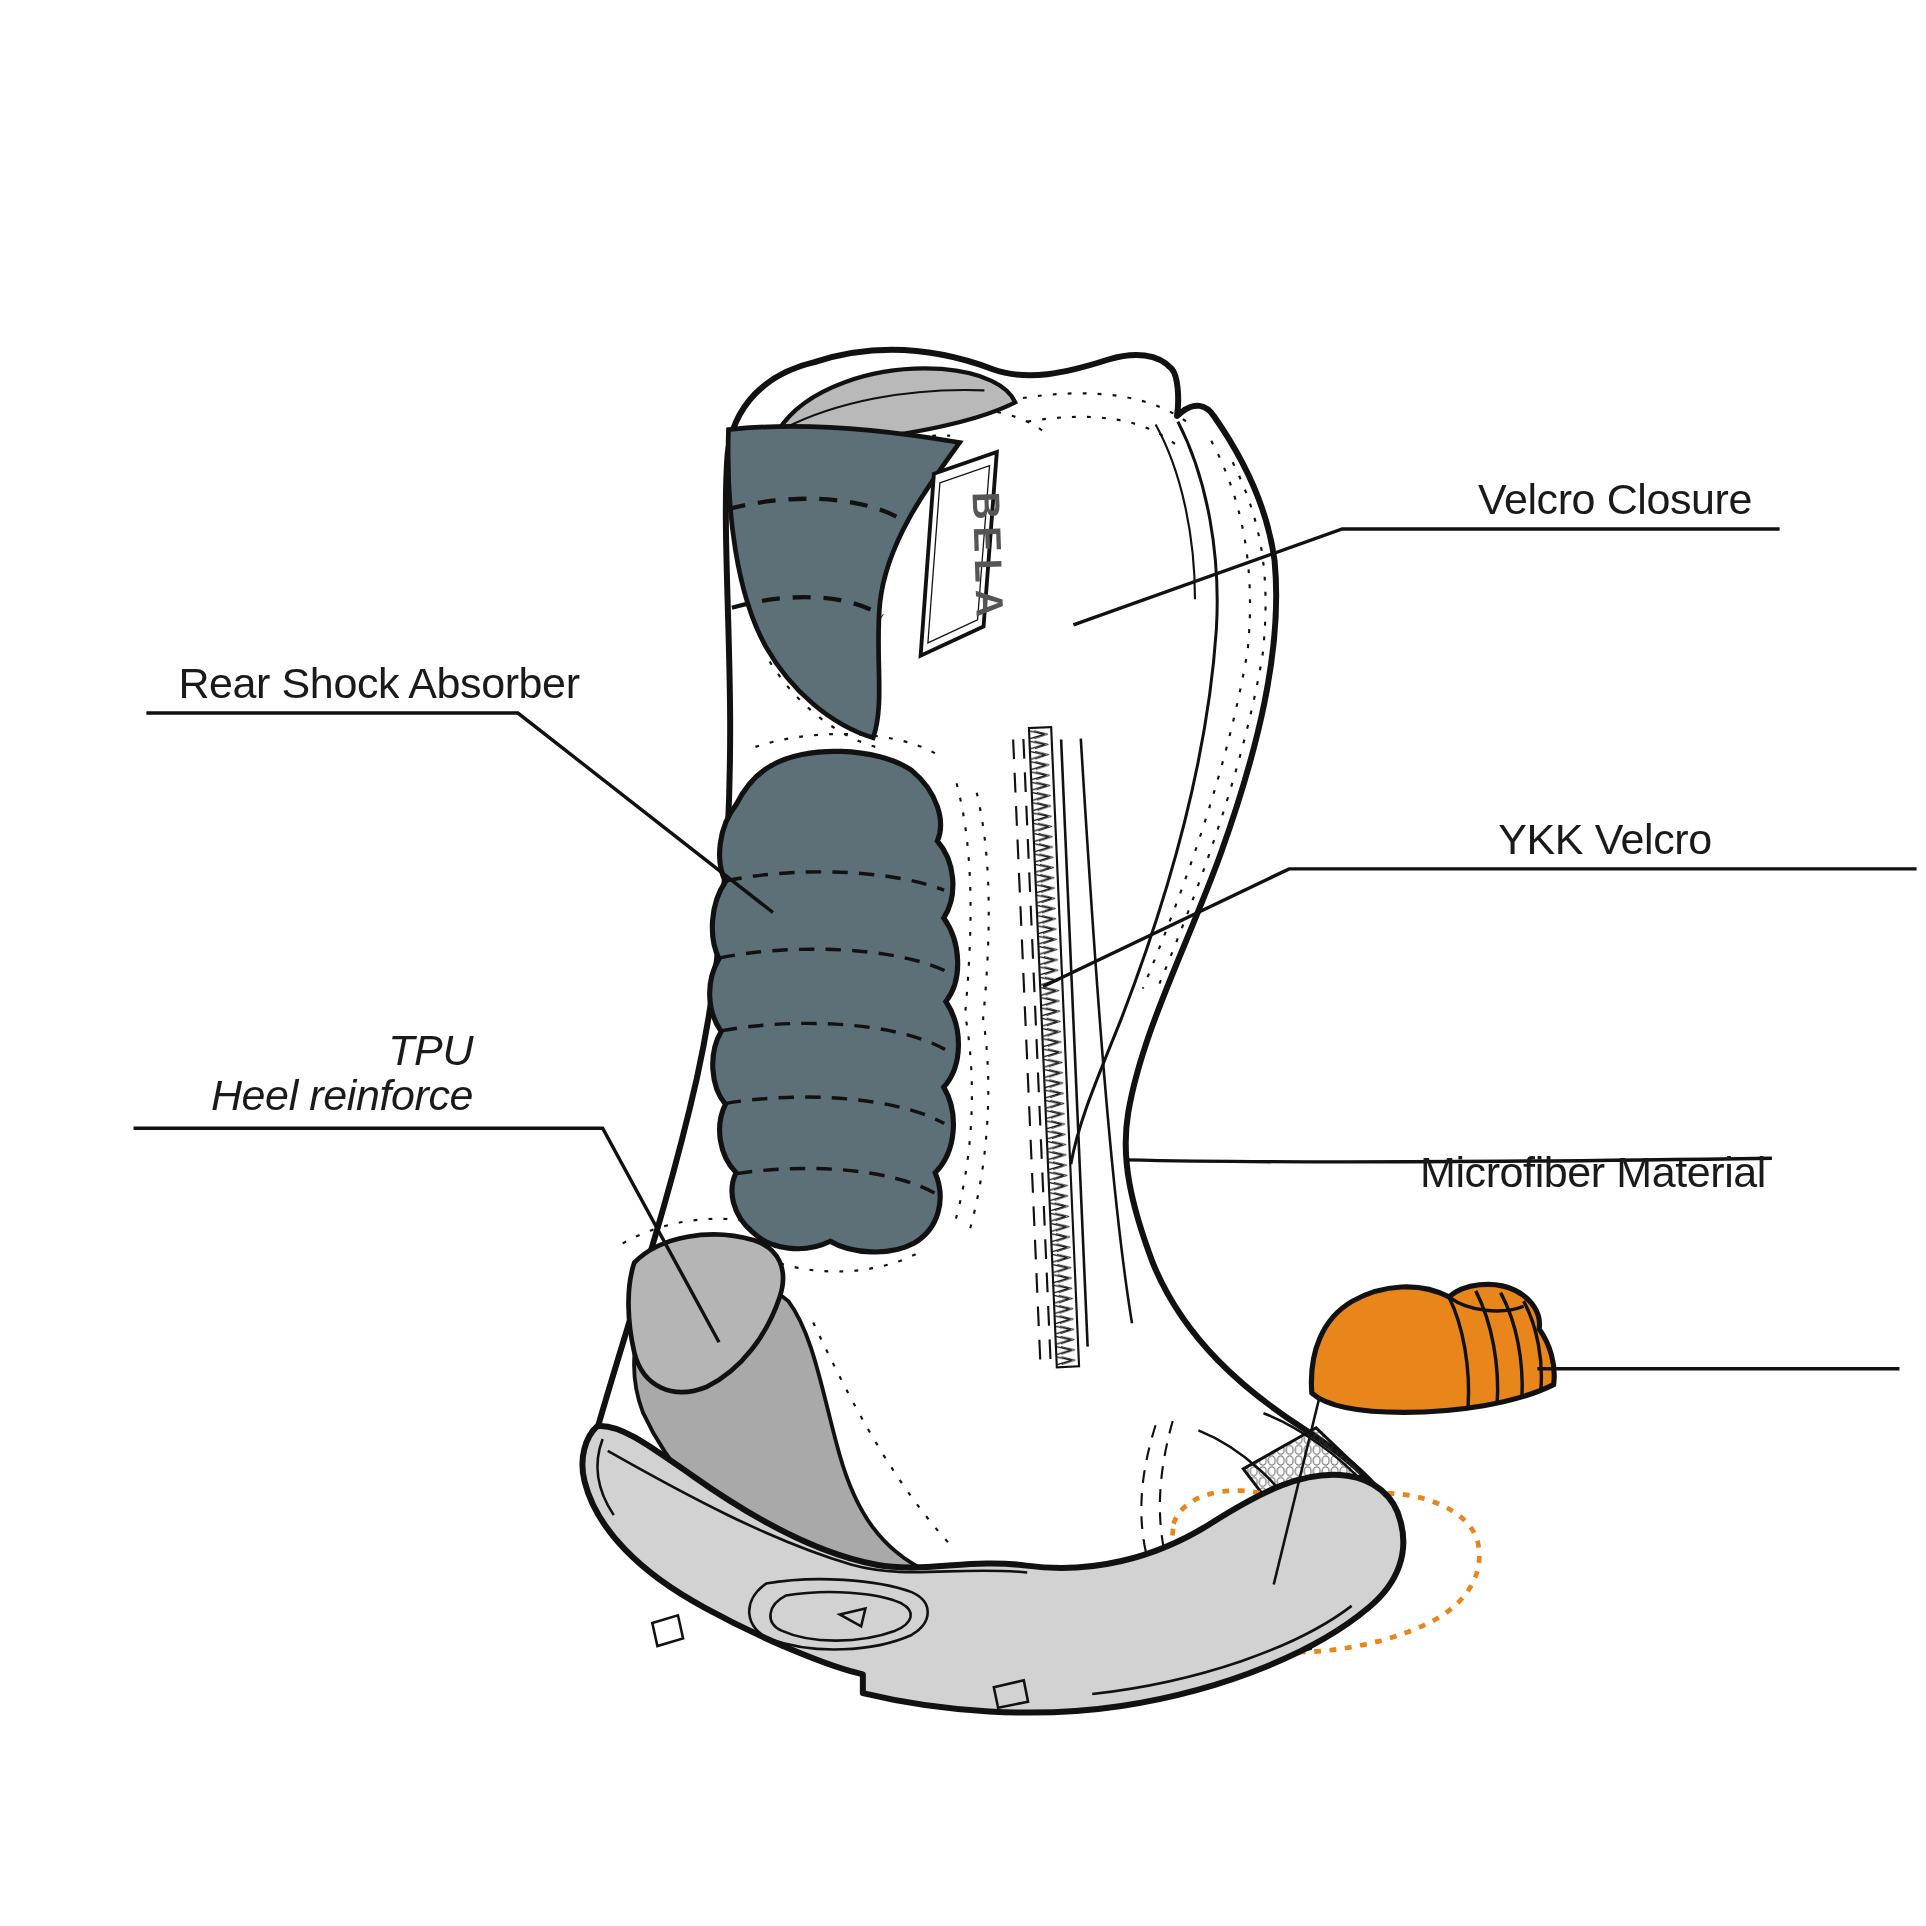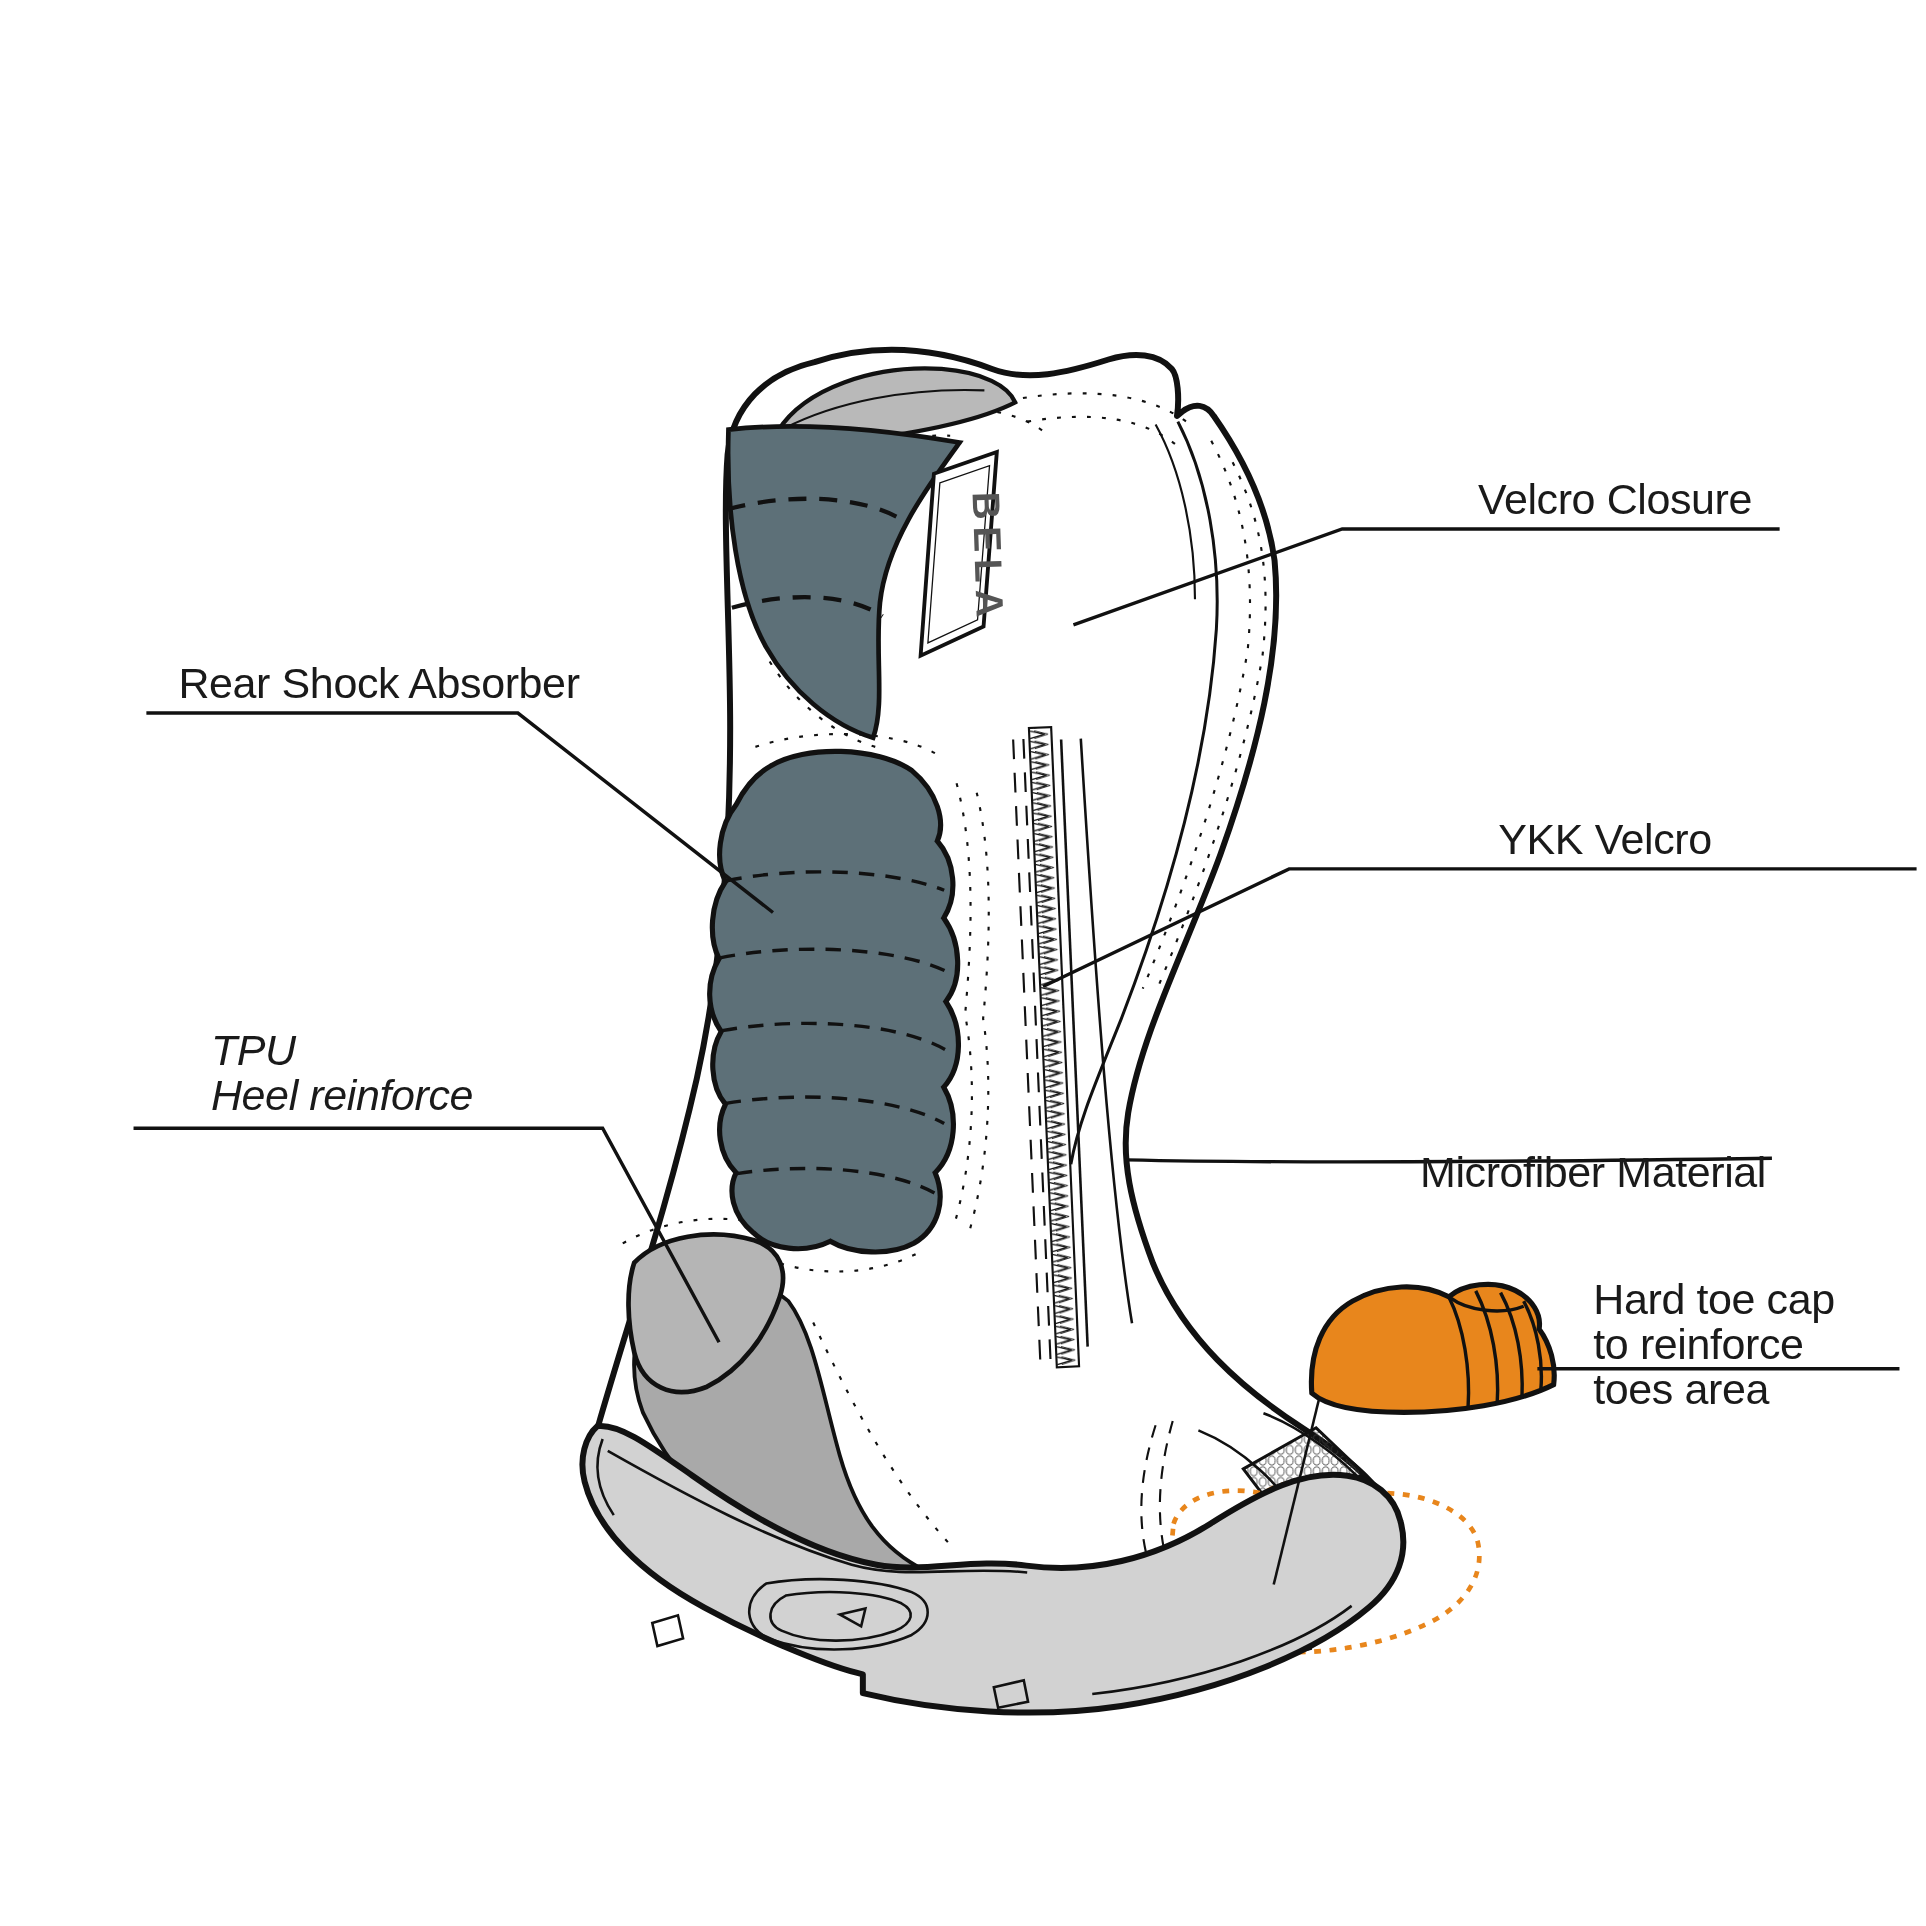--- a/index.html
+++ b/index.html
@@ -5,21 +5,21 @@
   html,body{margin:0;padding:0;background:#ffffff;width:1926px;height:1926px;}
   #stage{position:relative;width:1926px;height:1926px;background:#ffffff;overflow:hidden;}
   #art{position:absolute;left:0;top:0;width:1926px;height:1926px;}
   .label{
     position:absolute;
     transform:translate(-50%,-50%);
     font-family:"Liberation Sans",sans-serif;
     font-size:43px;
     line-height:1.05;
     color:#1a1a1a;
-    text-align:left;
+    text-align:right;
     white-space:nowrap;
     letter-spacing:-0.4px;
   }
 </style>
 </head>
 <body>
 
 <div id="stage">
 
   <svg id="art" viewBox="0 0 4500 4500" xmlns="http://www.w3.org/2000/svg">
@@ -230,20 +230,15 @@
 
   <div class="label" style="left:1605px;top:840px;">YKK Velcro</div>
 
   <div class="label" style="left:342px;top:1073px;font-style:italic;">
     <div>TPU</div>
     <div>Heel reinforce</div>
   </div>
 
   <div class="label" style="left:1593px;top:1173px;">Microfiber Material</div>
 
-  <div class="label" style="left:1714px;top:1345px;">
-    <div>Hard toe cap</div>
-    <div>to reinforce</div>
-    <div>toes area</div>
-  </div>
 
 </div>
 
 
 </body></html>

